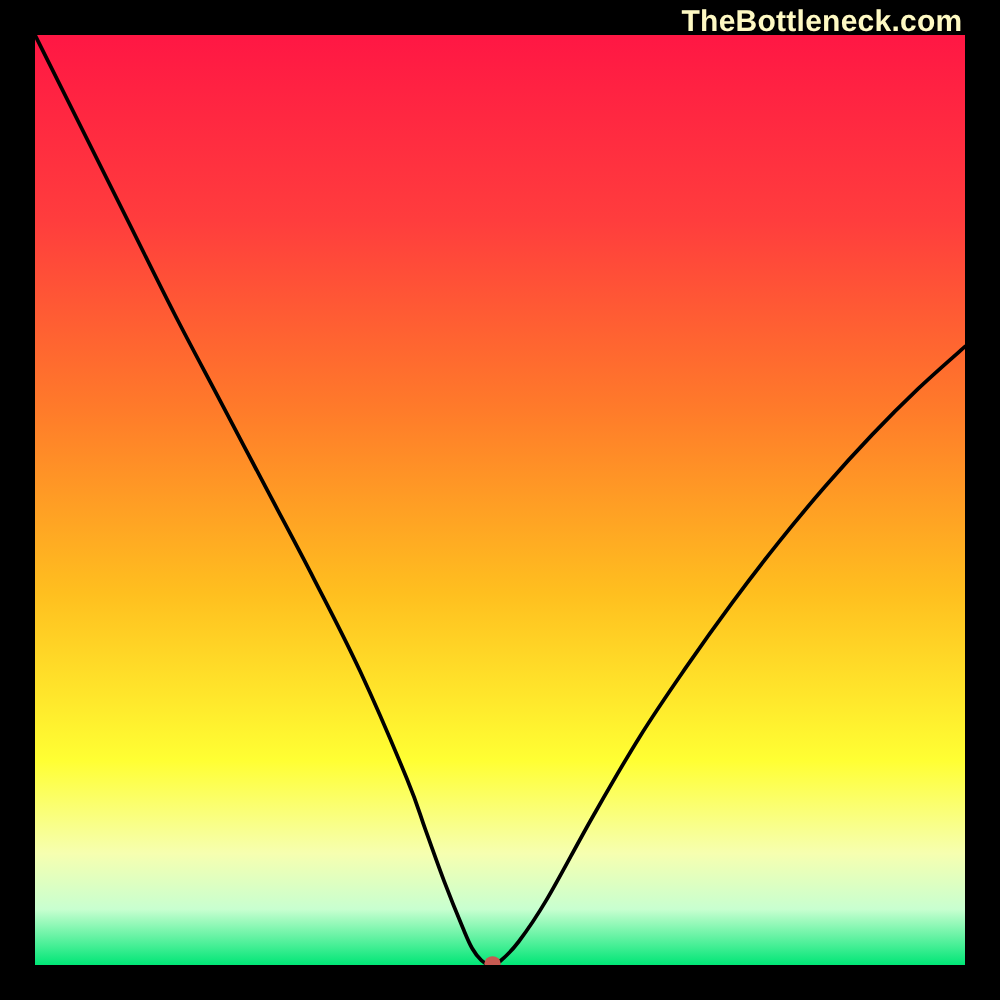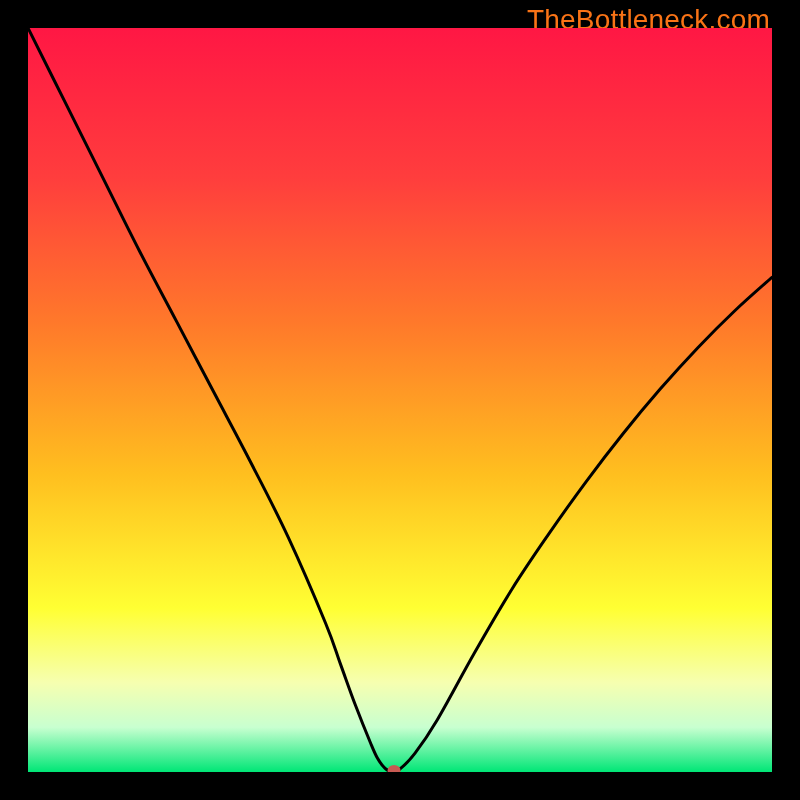--- a/index.html
+++ b/index.html
@@ -22,23 +22,23 @@
     left: 28px;
     top: 28px;
     width: 744px;
     height: 744px;
     overflow: hidden;
   }
   .watermark {
     position: absolute;
     top: 4px;
     right: 30px;
-    color: #f97316;
-    font-size: 28px;
-    font-weight: 400;
+    color: #fef9c3;
+    font-size: 24px;
+    font-weight: 700;
     letter-spacing: 0.2px;
     user-select: none;
   }
 </style>
 </head>
 <body>
 
 <div class="frame">
   <div class="watermark">TheBottleneck.com</div>
 

